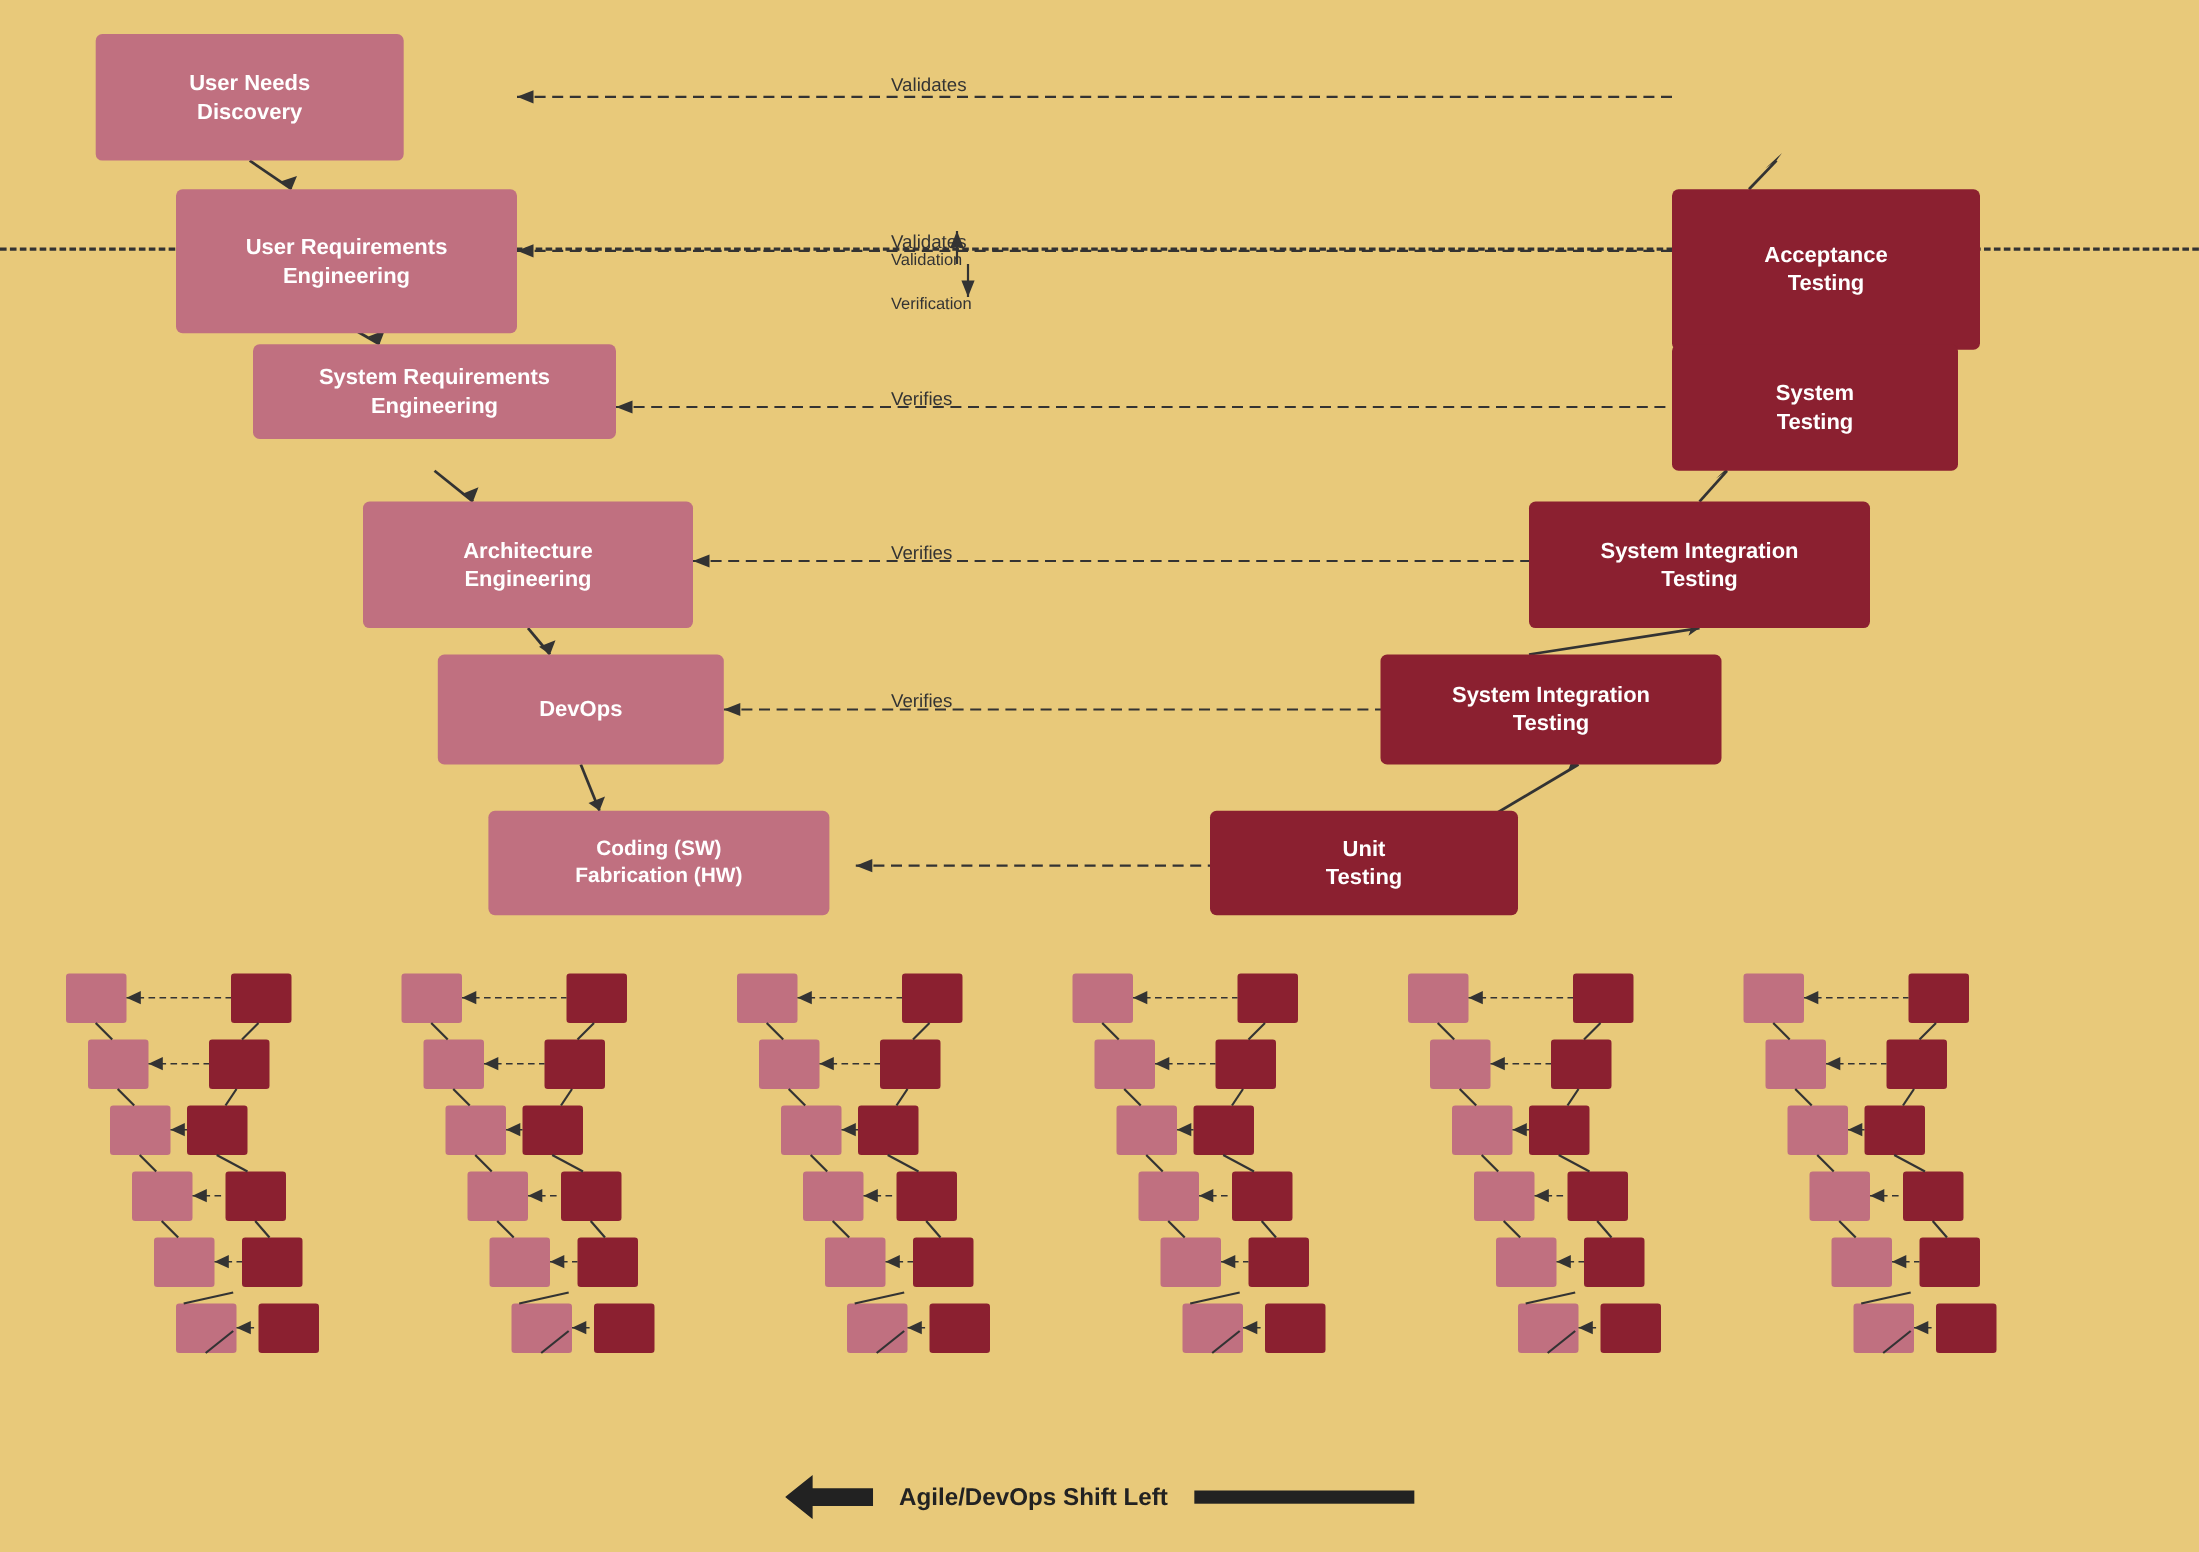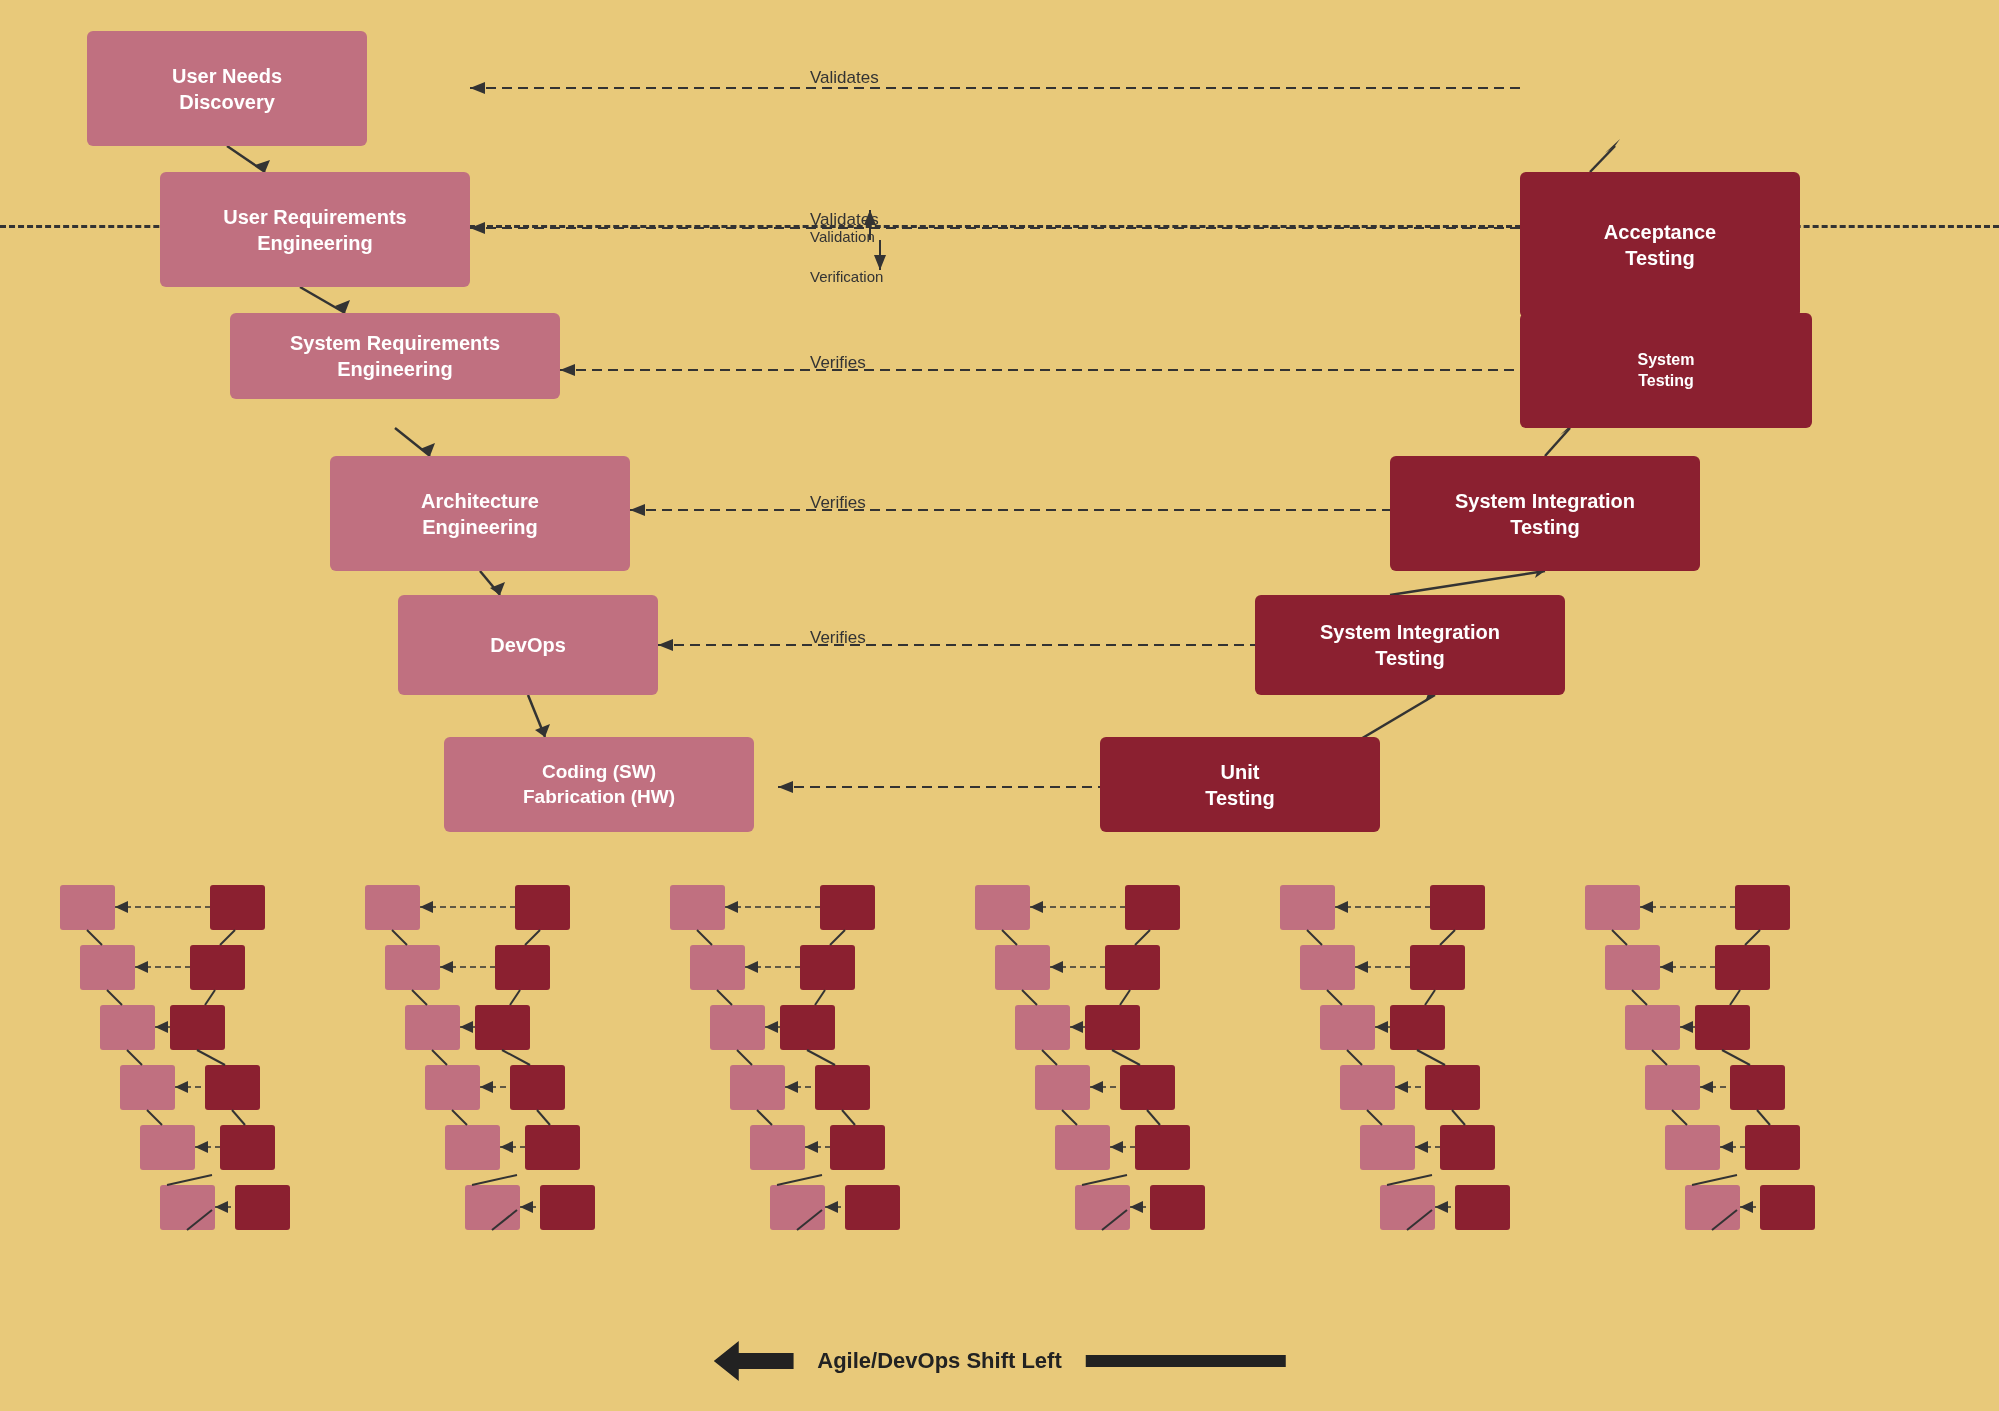--- a/index.html
+++ b/index.html
@@ -144,40 +144,40 @@
     <line x1="870" y1="240" x2="870" y2="210" stroke="#333" stroke-width="2"></line>
     <polygon points="870,210 864,225 876,225" fill="#333"></polygon>
 
     <line x1="880" y1="240" x2="880" y2="270" stroke="#333" stroke-width="2"></line>
     <polygon points="880,270 874,255 886,255" fill="#333"></polygon>
   </svg>
 
   <div class="box box-left" style="left:87px; top:31px; width:280px; height:115px; font-size:20px;">
     User Needs<br>Discovery
   </div>
-  <div class="box box-left" style="left:160px; top:172px; width:310px; height:115px; font-size:20px;">
+  <div class="box box-left" style="left:160px; top:172px; width:310px; height:131px; font-size:20px;">
     User Requirements<br>Engineering
   </div>
   <div class="box box-left" style="left:230px; top:313px; width:330px; height:86px; font-size:20px;">
     System Requirements<br>Engineering
   </div>
   <div class="box box-left" style="left:330px; top:456px; width:300px; height:115px; font-size:20px;">
     Architecture<br>Engineering
   </div>
   <div class="box box-left" style="left:398px; top:595px; width:260px; height:100px; font-size:20px;">
     DevOps
   </div>
   <div class="box box-left" style="left:444px; top:737px; width:310px; height:95px; font-size:19px;">
     Coding (SW)<br>Fabrication (HW)
   </div>
 
   <div class="box box-right" style="left:1520px; top:172px; width:280px; height:146px; font-size:20px;">
     Acceptance<br>Testing
   </div>
-  <div class="box box-right" style="left:1520px; top:313px; width:292px; height:115px; font-size:16px;">
+  <div class="box box-right" style="left:1520px; top:313px; width:260px; height:115px; font-size:20px;">
     System<br>Testing
   </div>
   <div class="box box-right" style="left:1390px; top:456px; width:310px; height:115px; font-size:20px;">
     System Integration<br>Testing
   </div>
   <div class="box box-right" style="left:1255px; top:595px; width:310px; height:100px; font-size:20px;">
     System Integration<br>Testing
   </div>
   <div class="box box-right" style="left:1100px; top:737px; width:280px; height:95px; font-size:20px;">
     Unit<br>Testing

